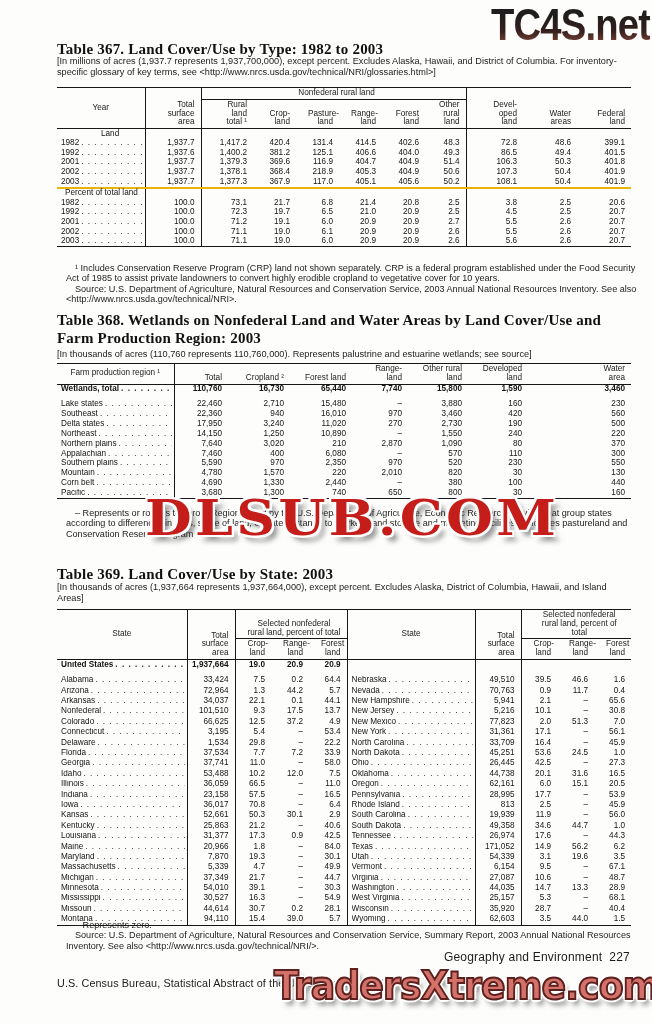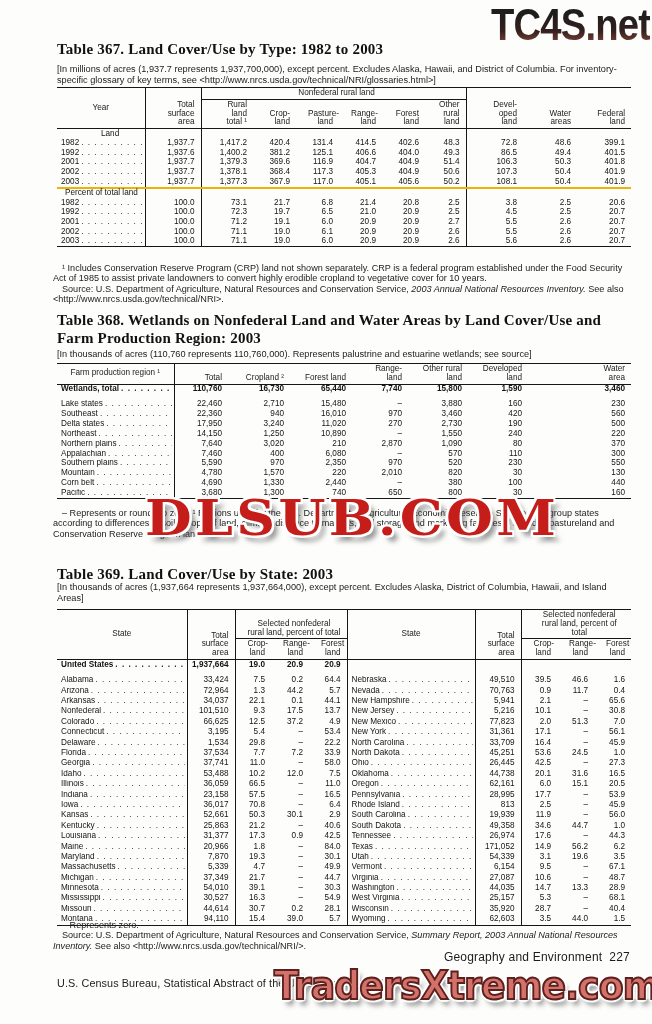--- a/index.html
+++ b/index.html
@@ -11,25 +11,25 @@
   .tbl-title{
     position:absolute;left:57px;width:576px;
     font-family:"Liberation Serif",serif;font-weight:bold;font-size:15px;line-height:18px;
     letter-spacing:.2px;color:#111;white-space:pre-line;
   }
   .tbl-note{
     position:absolute;left:57px;width:576px;
     font-size:9.2px;line-height:10.8px;color:#222;
   }
   .fn{
-    position:absolute;left:53px;width:576px;
+    position:absolute;left:66px;width:576px;
     font-size:9.1px;line-height:10.4px;color:#222;
   }
   .fn p{margin:0;text-indent:9px}
-  .fn .it{font-style:italic}
+  .fn .it{}
   
   .dtable{position:absolute;left:57px;border-collapse:collapse;table-layout:fixed;width:574px;
     border-top:1px solid #161616;border-bottom:1px solid #161616;}
   .dtable th{
     font-weight:normal;font-size:8.2px;line-height:8.8px;white-space:pre-line;
     vertical-align:bottom;text-align:right;padding:1px 6px 1px 12px;color:#1a1a1a;
   }
   .dtable th.stubh{text-align:center;vertical-align:middle;padding:0}
   .dtable th.grp{text-align:center;vertical-align:bottom;border-bottom:1px solid #161616;padding-bottom:1px}
   .dtable th.hb{border-bottom:1px solid #161616}
@@ -45,21 +45,21 @@
   #t367-table tbody td{height:9.6px}
   #t368-table tbody td{height:9.9px}
   #t369-table tbody td{height:10.4px}
   
   .bR{border-right:1px solid #161616}
   #t367-table td:nth-child(1),#t367-table td:nth-child(2),#t367-table td:nth-child(8){border-right:1px solid #161616}
   #t368-table td:nth-child(1){border-right:1px solid #161616}
   #t369-table td:nth-child(1),#t369-table td:nth-child(2),#t369-table td:nth-child(5),
   #t369-table td:nth-child(6),#t369-table td:nth-child(7){border-right:1px solid #161616}
   
-  #t367-title{top:40px}   #t367-note{top:64px}   #t367-table{top:87px}  #t367-foot{top:263px}
+  #t367-title{top:40px}   #t367-note{top:56px}   #t367-table{top:87px}  #t367-foot{top:263px}
   #t368-title{top:311px}  #t368-note{top:349px}  #t368-table{top:363px} #t368-foot{top:508px}
   #t369-title{top:565px}  #t369-note{top:582px}  #t369-table{top:609px} #t369-foot{top:920px}
   
   #footer-section{
     position:absolute;top:950px;right:22px;font-size:12px;color:#1c1c1c;white-space:pre;letter-spacing:.2px;
   }
   #footer-credit{
     position:absolute;top:969px;left:57px;font-size:10.8px;color:#1c1c1c;letter-spacing:.1px;margin-top:8px;
   }
   
@@ -217,21 +217,21 @@
       <tr>
         <td class="stub">
           <span class="cellwrap">
             <span class="lbl">2002</span>
             <span class="dots"> . . . . . . . . . . . . . . . . . . . . . . . . . . . . . . . . . . . . . . . . . . . . . . . . . . . . . . . . . . . .</span>
           </span>
         </td>
         <td class="num">1,937.7</td>
         <td class="num">1,378.1</td>
         <td class="num">368.4</td>
-        <td class="num">117.3</td>
+        <td class="num">218.9</td>
         <td class="num">405.3</td>
         <td class="num">404.9</td>
         <td class="num">50.6</td>
         <td class="num">107.3</td>
         <td class="num">50.4</td>
         <td class="num">401.9</td>
       </tr>
       <tr>
         <td class="stub">
           <span class="cellwrap">

